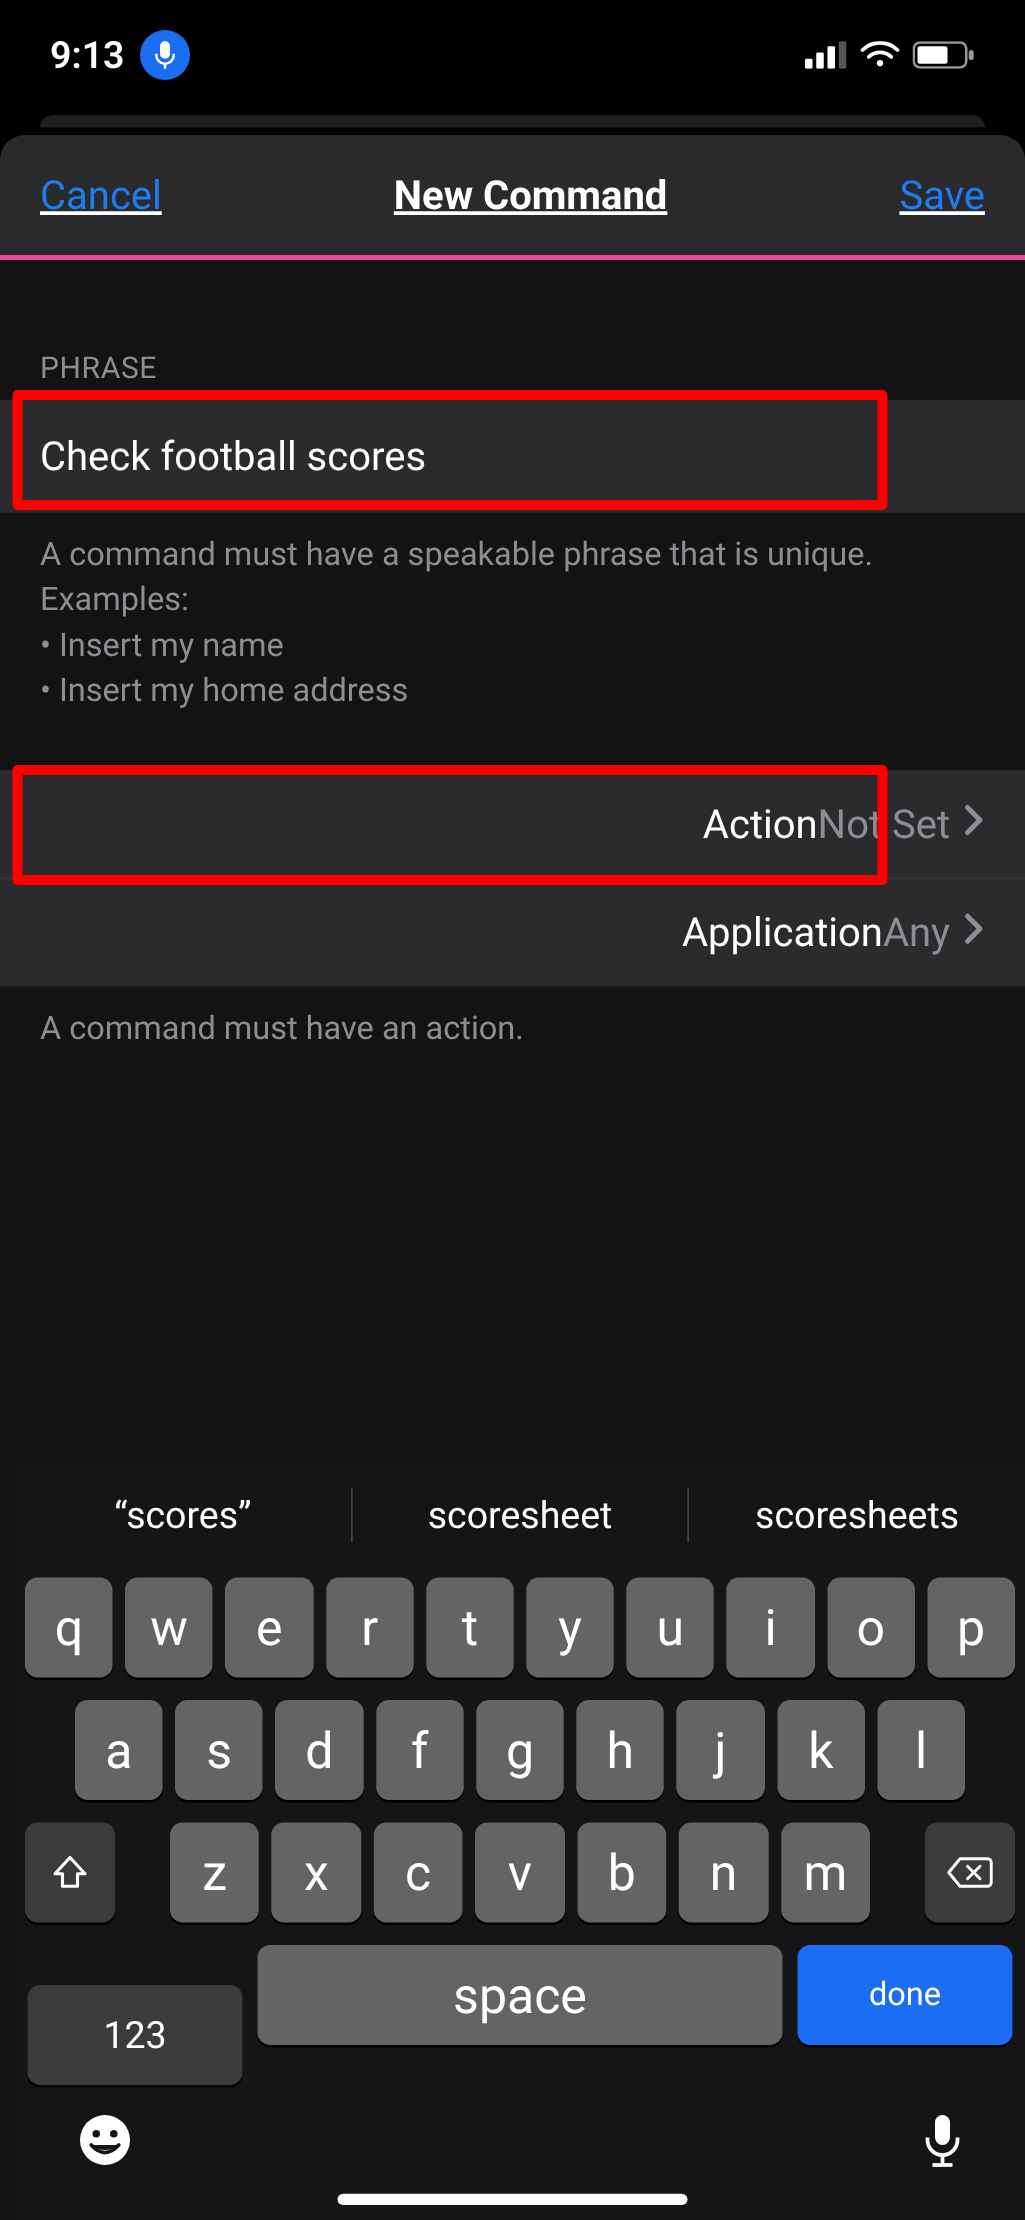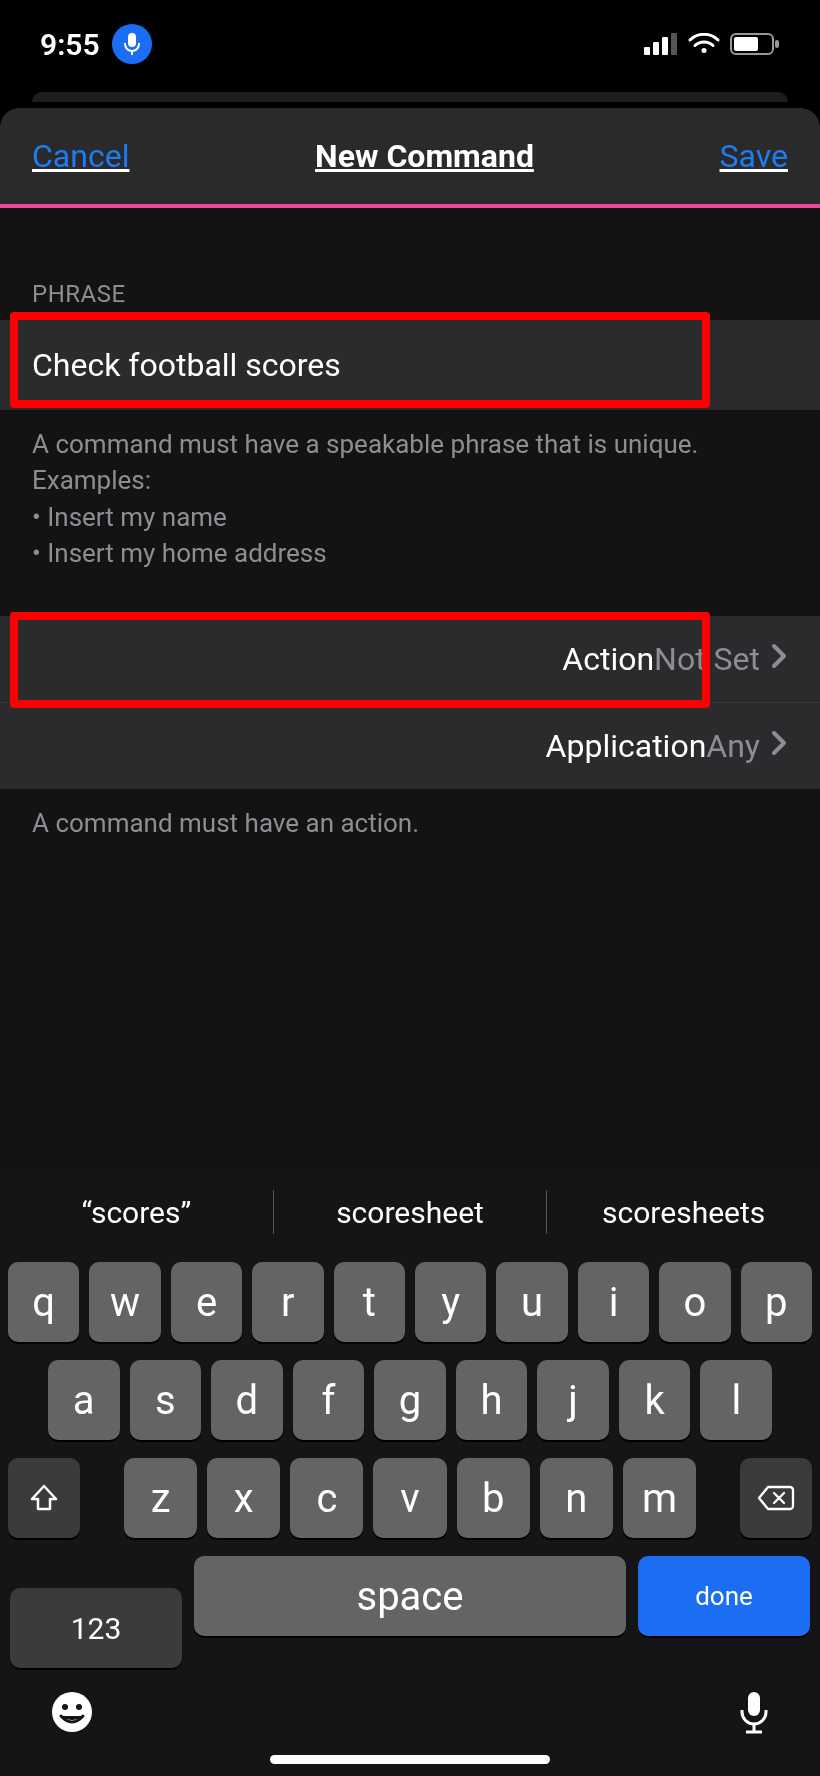--- a/index.html
+++ b/index.html
@@ -117,21 +117,21 @@
   .highlight {
     position: absolute;
     border: 8px solid #ff0000;
     border-radius: 4px;
     pointer-events: none;
   }
 
   
   .keyboard {
     position: absolute;
-    left: 0; right: 0; bottom: 0;
+    left: 12px; right: 0; bottom: 0;
     height: 608px;
     background: #151517;
   }
   .suggestions {
     height: 88px;
     display: flex;
     align-items: center;
     justify-content: space-around;
     color: #fff;
   }
@@ -190,21 +190,21 @@
     height: 9px;
     background: #fff;
     border-radius: 5px;
   }
 </style>
 </head>
 <body>
 
 <div class="status-bar">
   <div class="status-left">
-    <span class="time">9:55</span>
+    <span class="time">9:13</span>
     <span class="mic-badge">
       <svg width="18" height="24" viewBox="0 0 18 24" fill="none">
         <rect x="5" y="1" width="8" height="14" rx="4" fill="#fff"></rect>
         <path d="M2 11v1a7 7 0 0 0 14 0v-1" stroke="#fff" stroke-width="2" fill="none"></path>
         <line x1="9" y1="19" x2="9" y2="23" stroke="#fff" stroke-width="2"></line>
       </svg>
     </span>
   </div>
   <div class="status-right">
     <svg width="34" height="22" viewBox="0 0 34 22">

